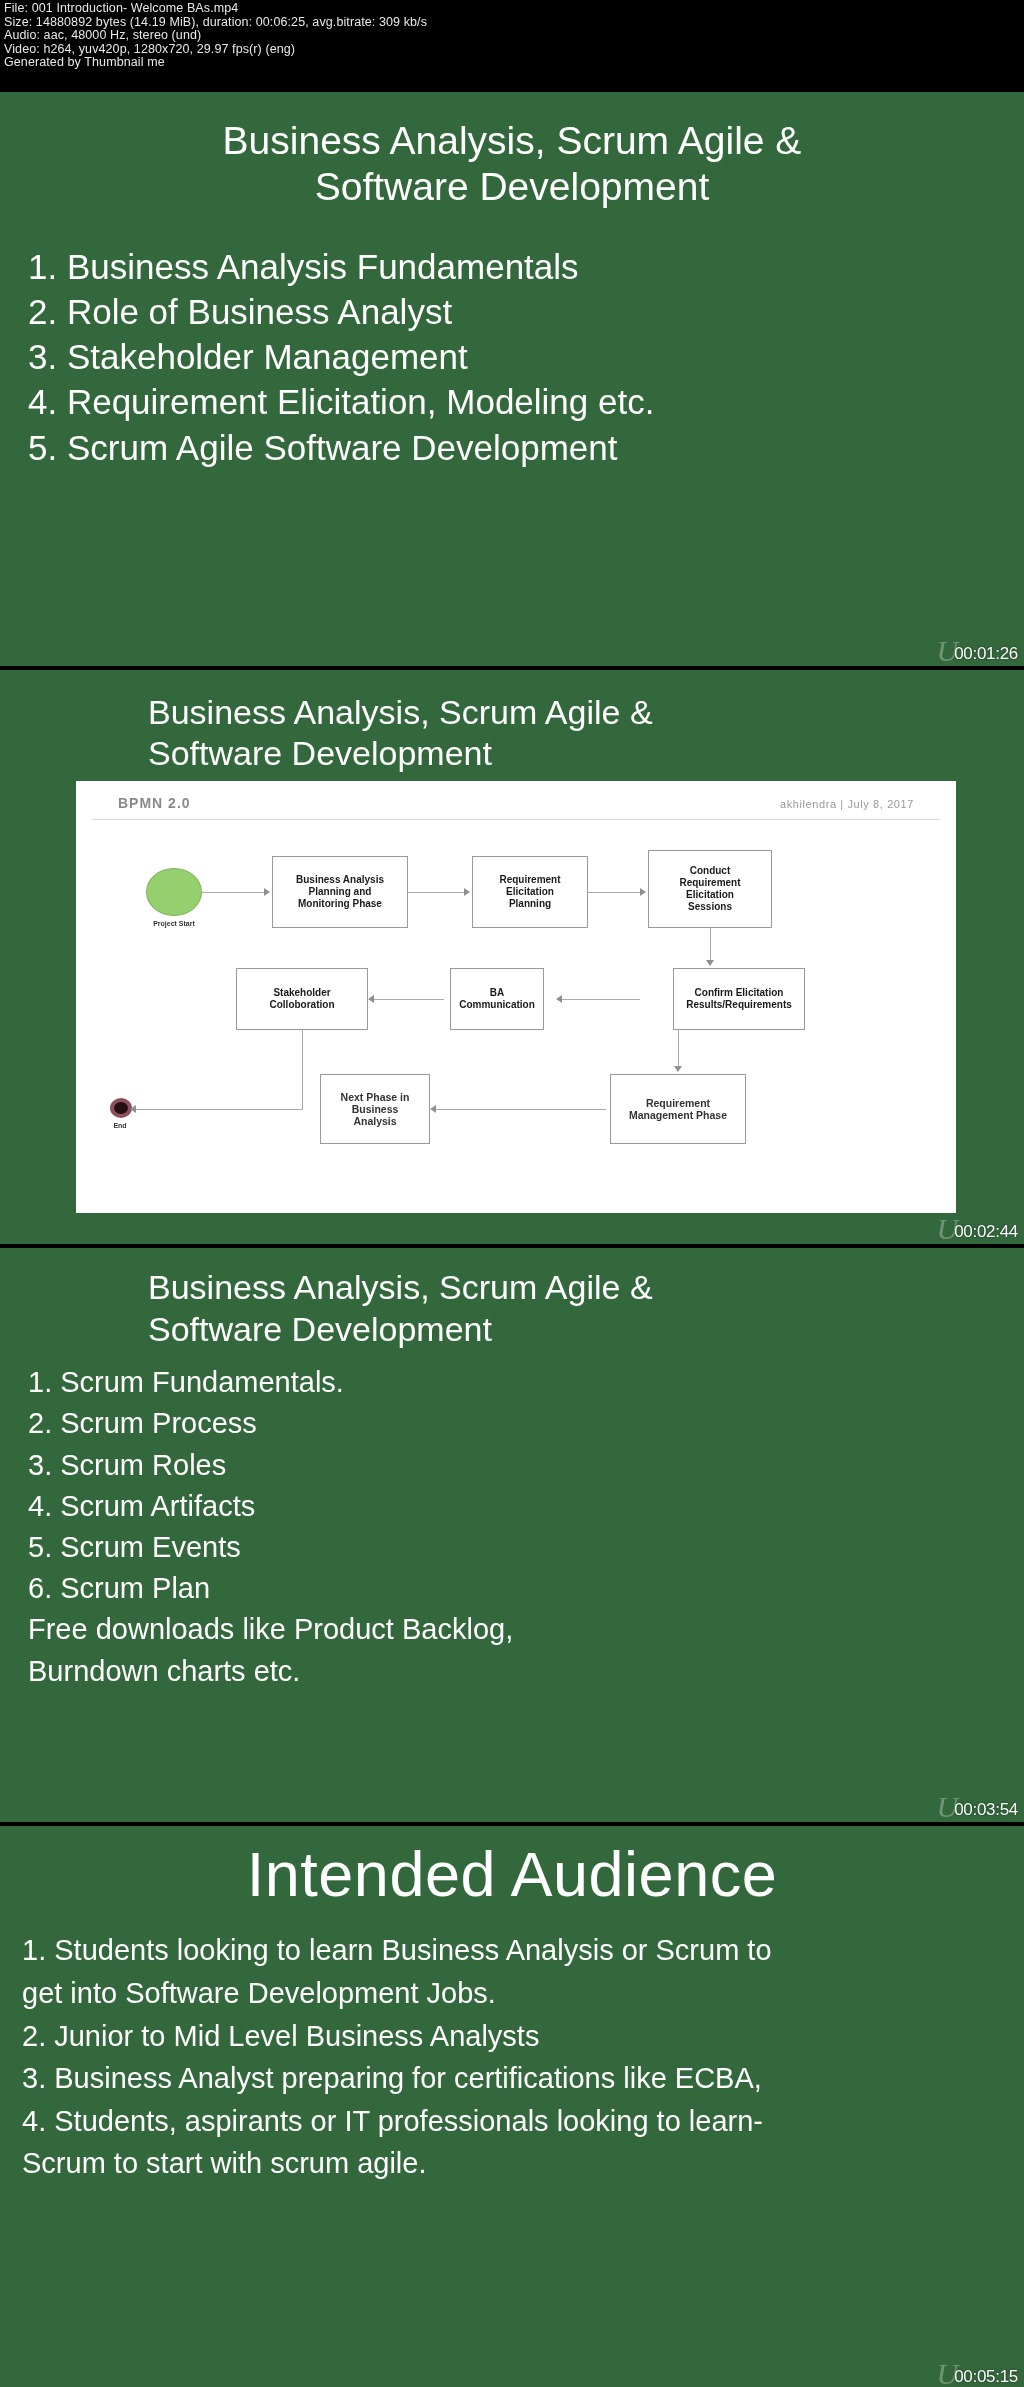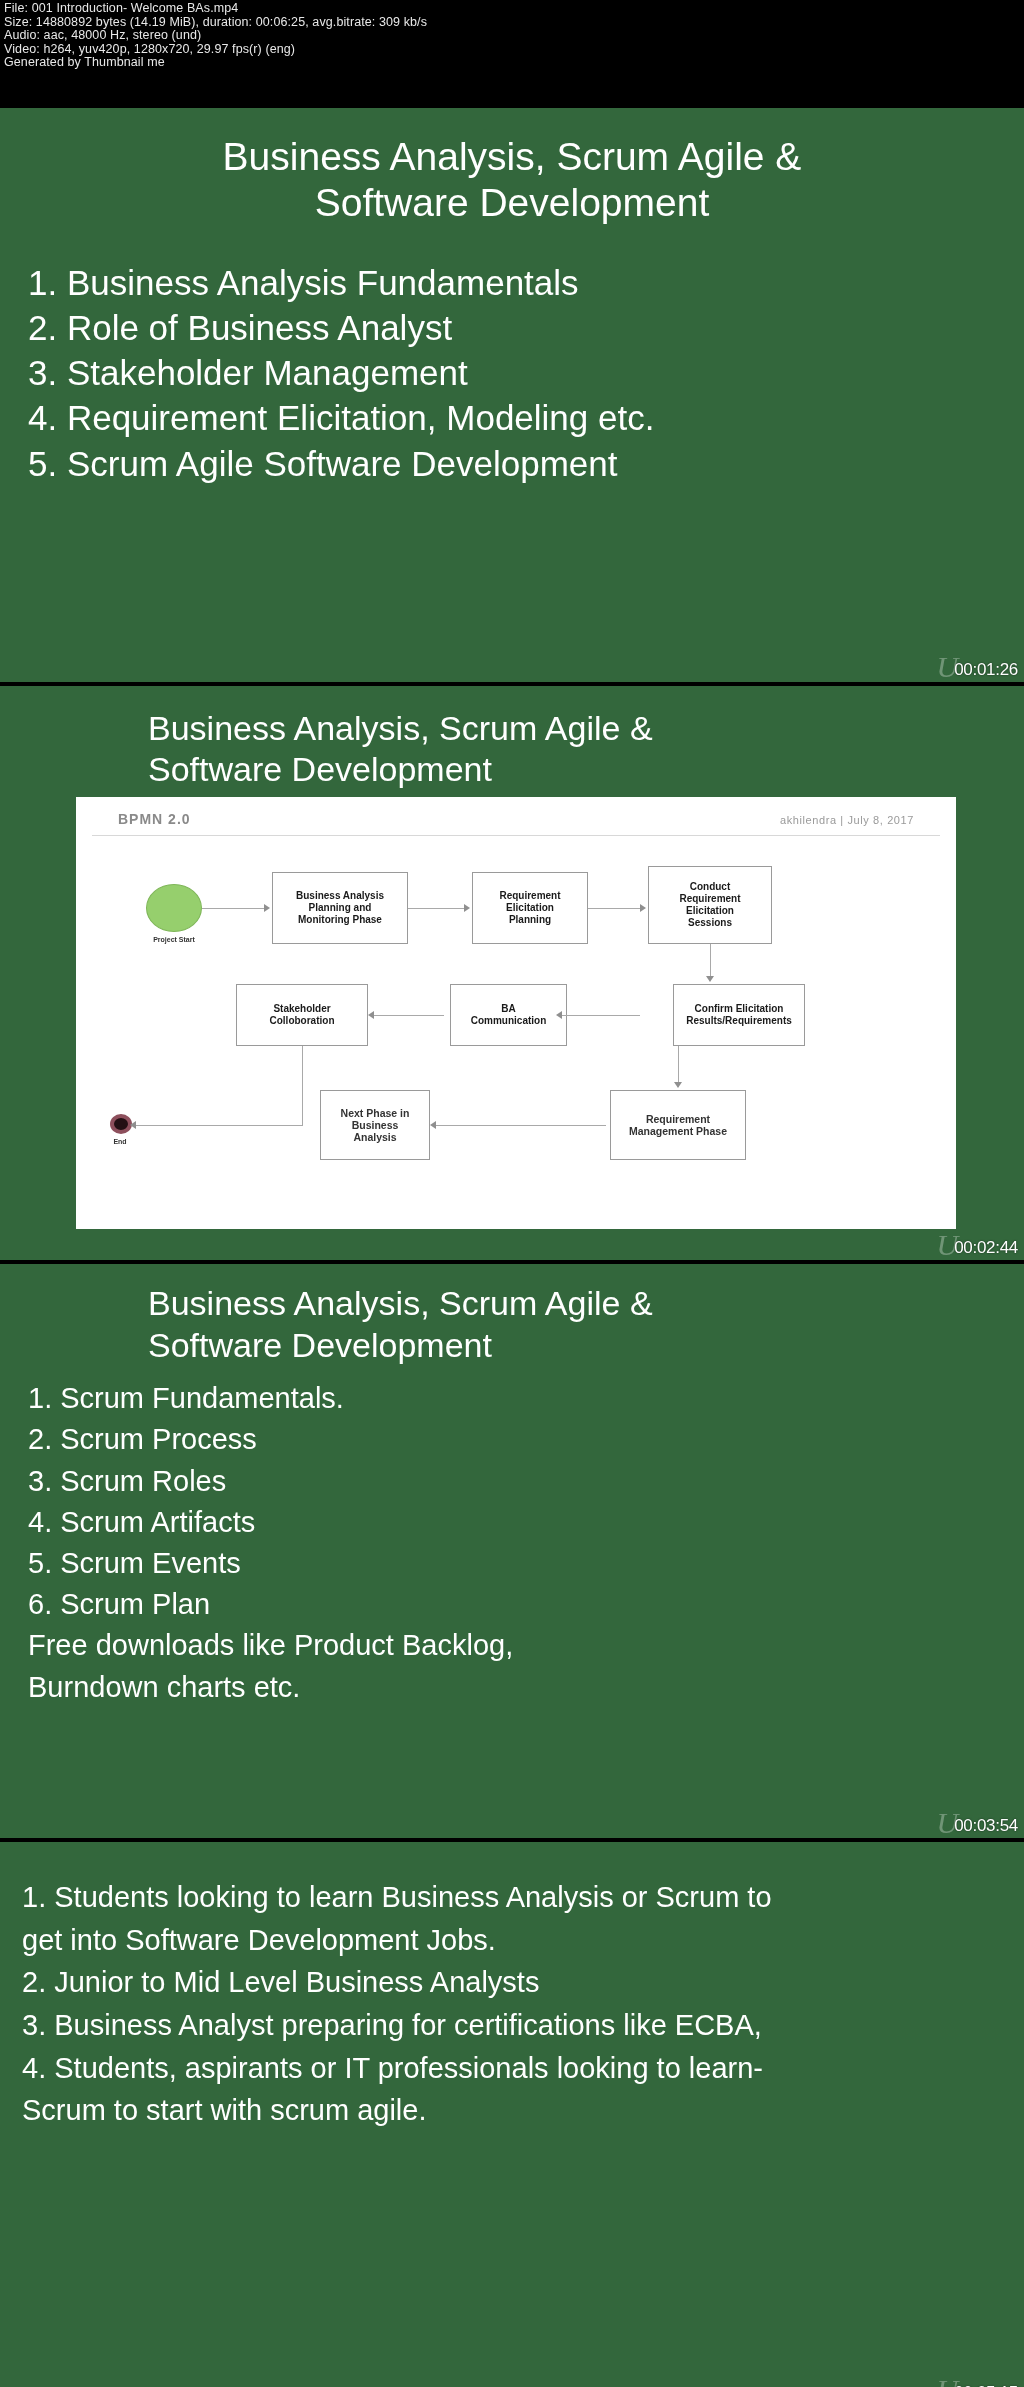--- a/index.html
+++ b/index.html
@@ -13,21 +13,21 @@
   }
 
   
   .meta-header {
     background:#000;
     color:#e8e8e8;
     padding:2px 4px 20px 4px;
     font-family:"Liberation Sans", sans-serif;
     font-size:12.5px;
     line-height:13.6px;
-    height:108px;
+    height:92px;
     letter-spacing:.1px;
     white-space:nowrap;
   }
   .meta-header div { height:13.6px; }
 
   
   .sheet { display:block; width:1024px; }
 
   .slide {
     position:relative;
@@ -212,21 +212,21 @@
         <div class="node" style="left:396px; top:36px; width:116px; height:72px;">
           <span><span>Requirement</span><br><span>Elicitation</span><br><span>Planning</span></span>
         </div>
         <div class="node" style="left:572px; top:30px; width:124px; height:78px;">
           <span><span>Conduct</span><br><span>Requirement</span><br><span>Elicitation</span><br><span>Sessions</span></span>
         </div>
 
         <div class="node" style="left:160px; top:148px; width:132px; height:62px;">
           <span><span>Stakeholder</span><br><span>Colloboration</span></span>
         </div>
-        <div class="node" style="left:374px; top:148px; width:117px; height:62px;">
+        <div class="node" style="left:374px; top:148px; width:94px; height:62px;">
           <span><span>BA</span><br><span>Communication</span></span>
         </div>
         <div class="node" style="left:568px; top:148px; width:132px; height:62px;margin-left:29px;">
           <span><span>Confirm Elicitation</span><br><span>Results/Requirements</span></span>
         </div>
 
         <div class="node plain" style="left:244px; top:254px; width:110px; height:70px;">
           <span><span>Next Phase in</span><br><span>Business</span><br><span>Analysis</span></span>
         </div>
         <div class="node plain" style="left:534px; top:254px; width:136px; height:70px;">
@@ -289,20 +289,21 @@
       <div>Free downloads like Product Backlog,</div>
       <div>Burndown charts etc.</div>
     </div>
     <div class="ts-wrap">
       <span class="udemy-mark">U</span>
       <span class="ts-text">00:03:54</span>
     </div>
   </div>
 
   <div class="slide slide4">
+    <div class="audience-title">Intended Audience</div>
     <div class="bullets">
       <div>1. Students looking to learn Business Analysis or Scrum to</div>
       <div>get into Software Development Jobs.</div>
       <div>2. Junior to Mid Level Business Analysts</div>
       <div>3. Business Analyst preparing for certifications like ECBA,</div>
       <div>4. Students, aspirants or IT professionals looking to learn-</div>
       <div>Scrum to start with scrum agile.</div>
     </div>
     <div class="ts-wrap">
       <span class="udemy-mark">U</span>

